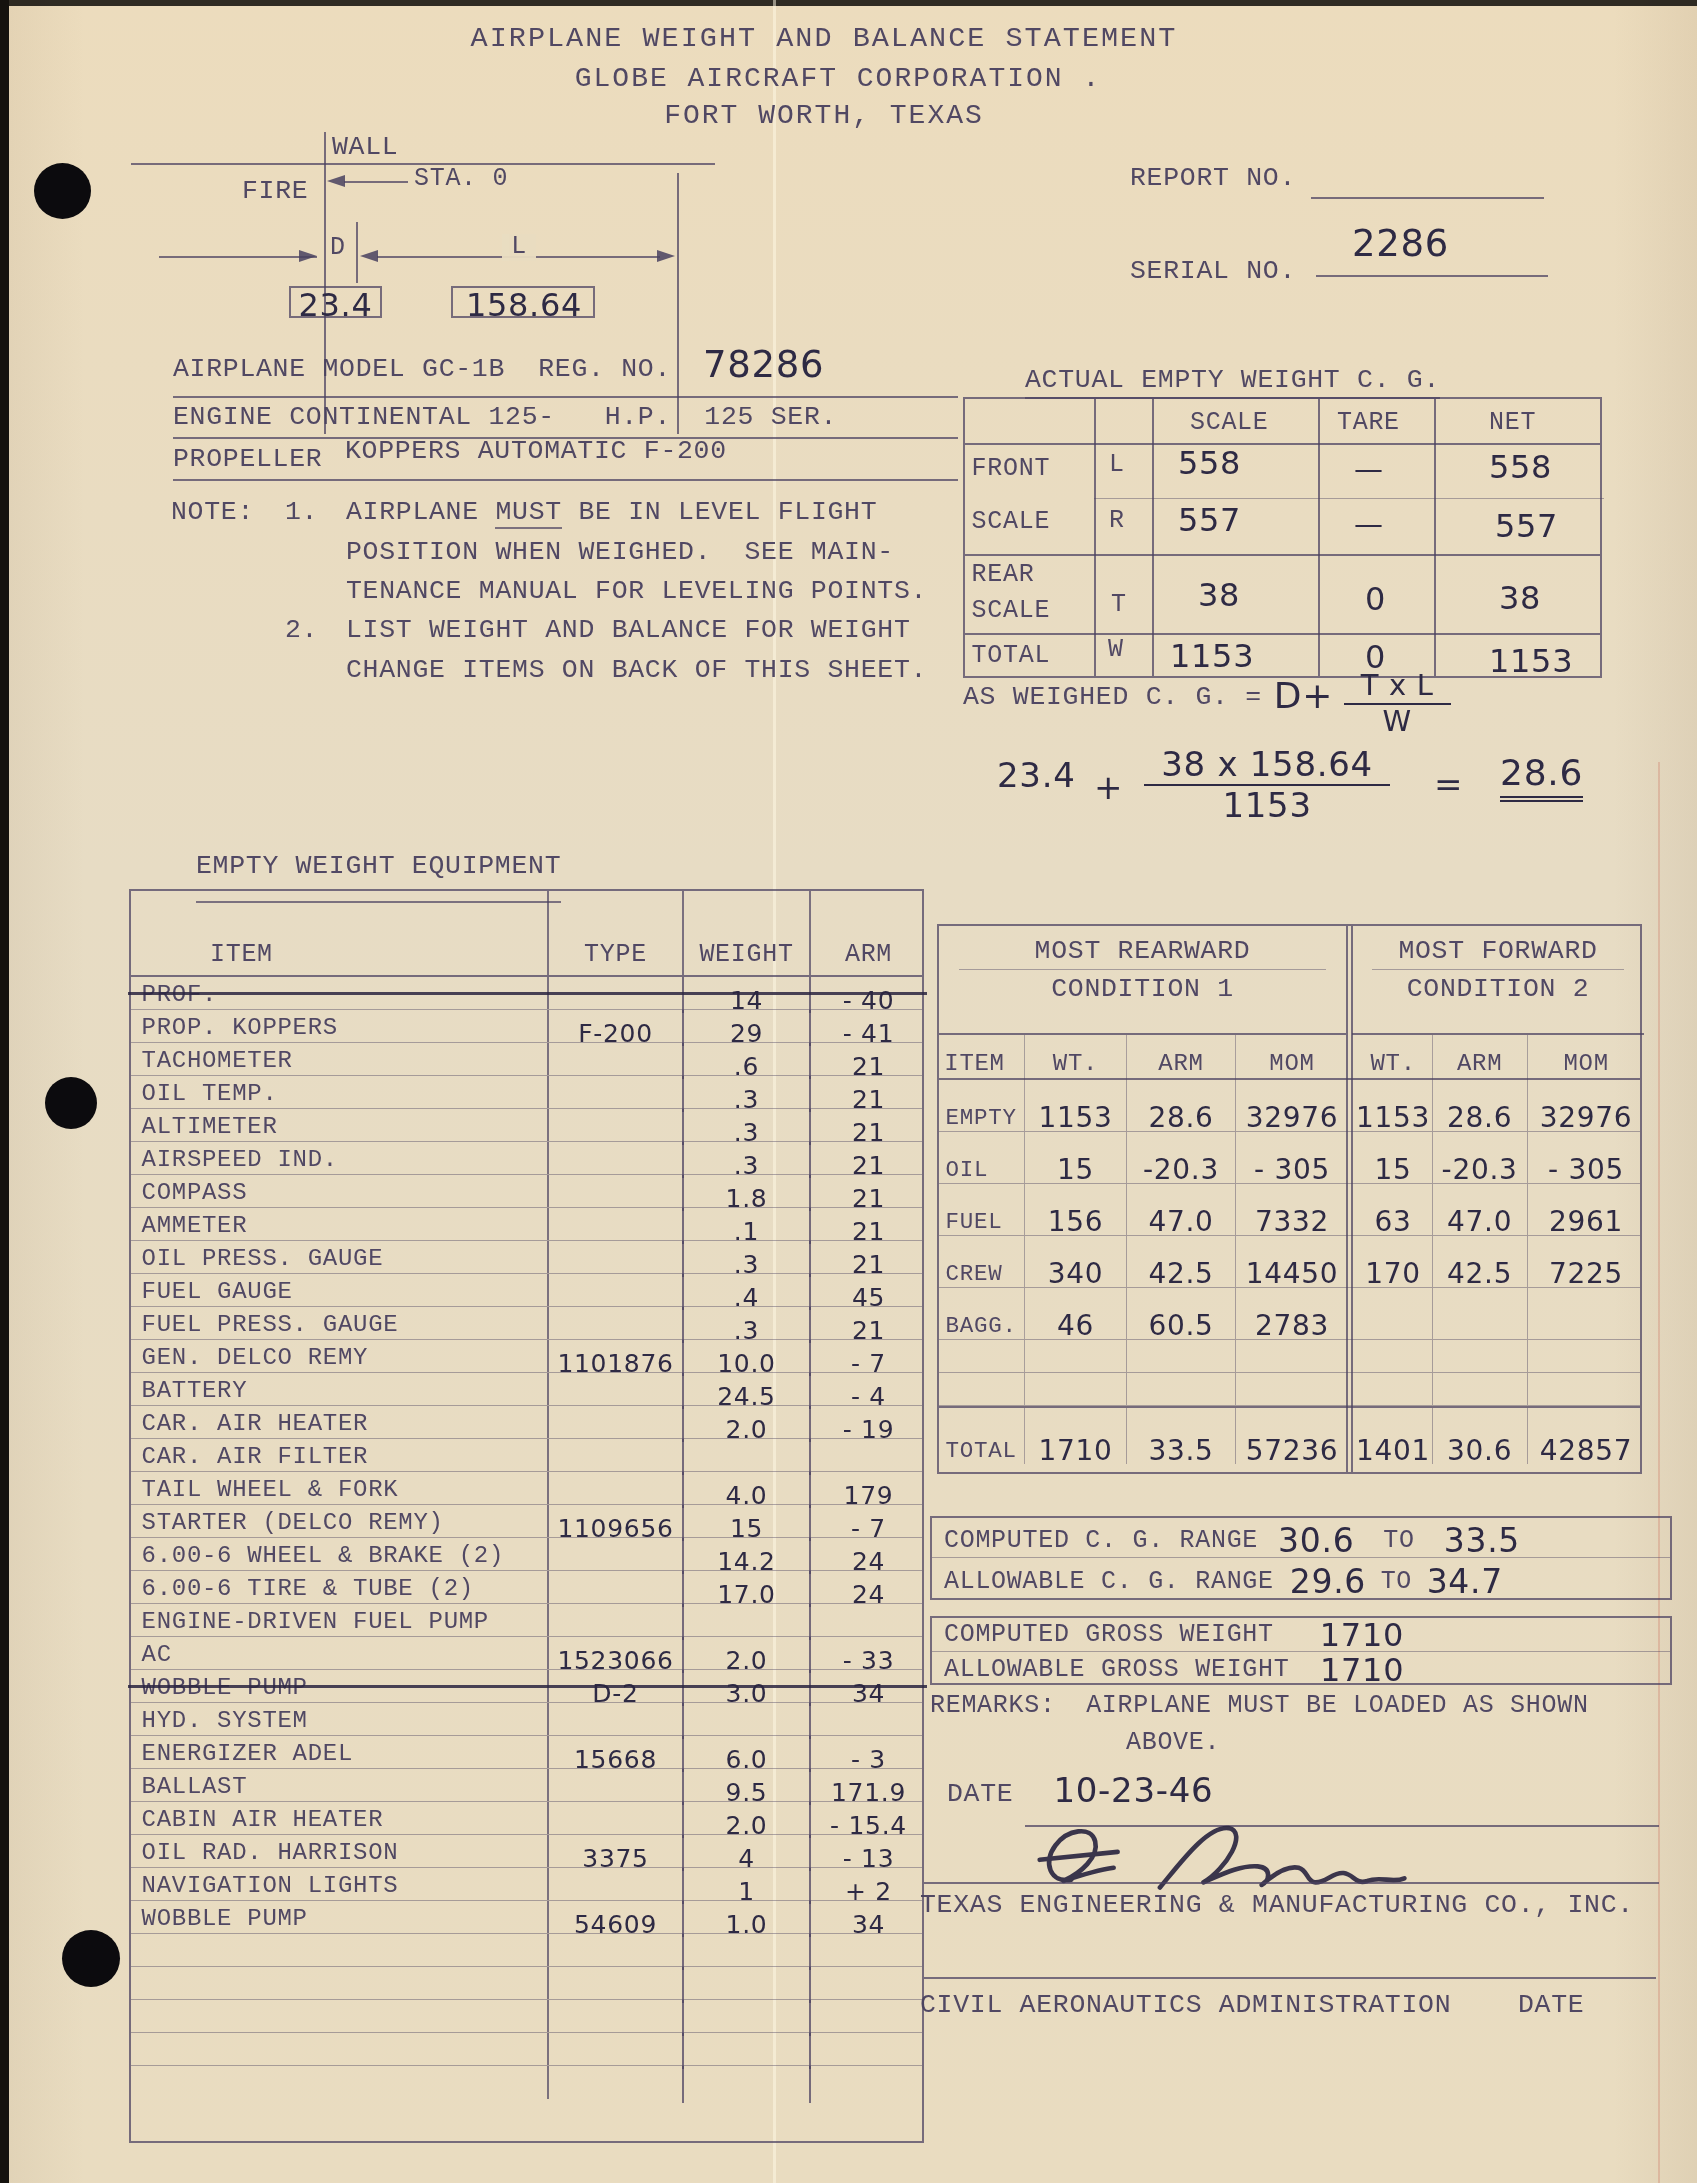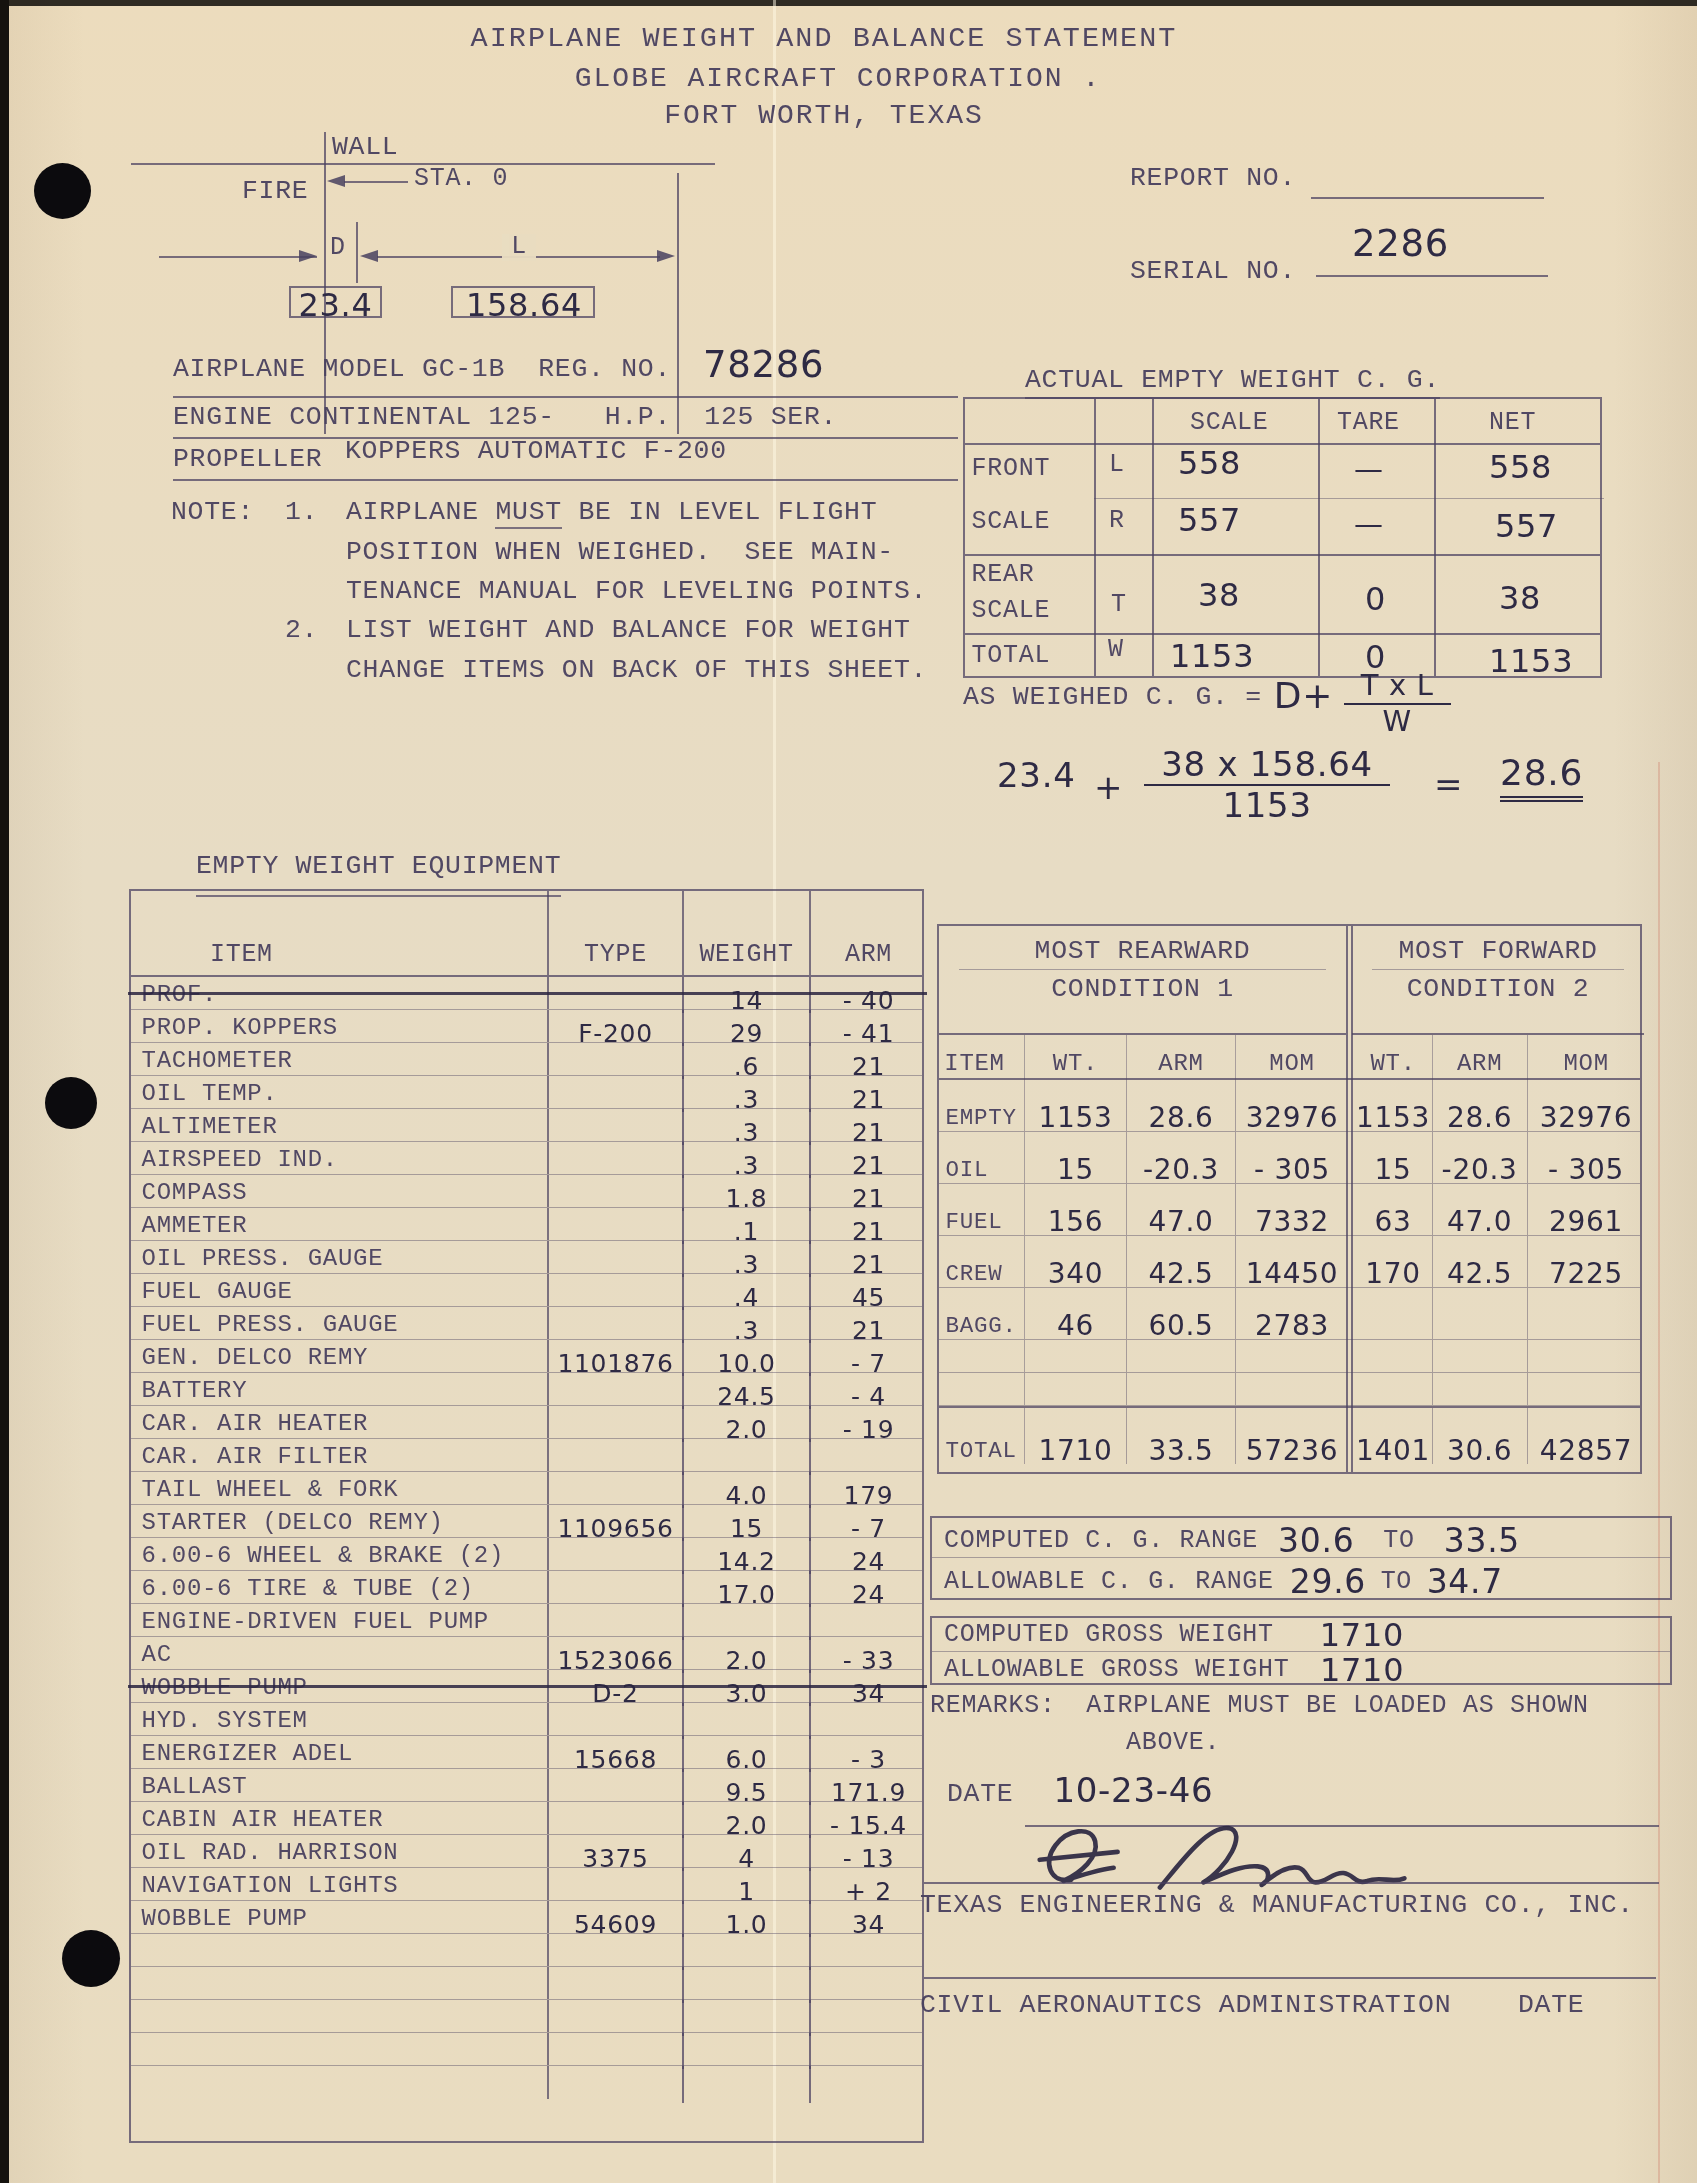--- a/index.html
+++ b/index.html
@@ -206,21 +206,21 @@
   <span class="h s52" style="margin-top:10.6px;">23.4</span>
   <span class="h s52" style="margin-left:18.5px;margin-top:22.5px;">+</span>
   <span class="frac h" style="margin-left:21px;">
     <span class="num s52">38 x 158.64</span>
     <span class="den s52">1153</span>
   </span>
   <span class="h s52" style="margin-left:44px;margin-top:20px;">=</span>
   <span class="h s54 dblul" style="margin-left:37px;margin-top:8px;">28.6</span>
 </div>
 
-<div class="abs t s40" style="left:196px;top:852px;border-bottom:2px solid var(--line);padding-bottom:15px;">EMPTY WEIGHT EQUIPMENT</div>
+<div class="abs t s40" style="left:196px;top:852px;border-bottom:2px solid var(--line);padding-bottom:21px;">EMPTY WEIGHT EQUIPMENT</div>
 <div id="equip" class="abs">
   <div id="equip-header">
     <div class="eqh item t s38">ITEM</div>
     <div class="eqh t s38">TYPE</div>
     <div class="eqh t s38">WEIGHT</div>
     <div class="eqh t s38">ARM</div>
   </div>
   <div id="equip-body">
 
       <div class="eq-row struck">

